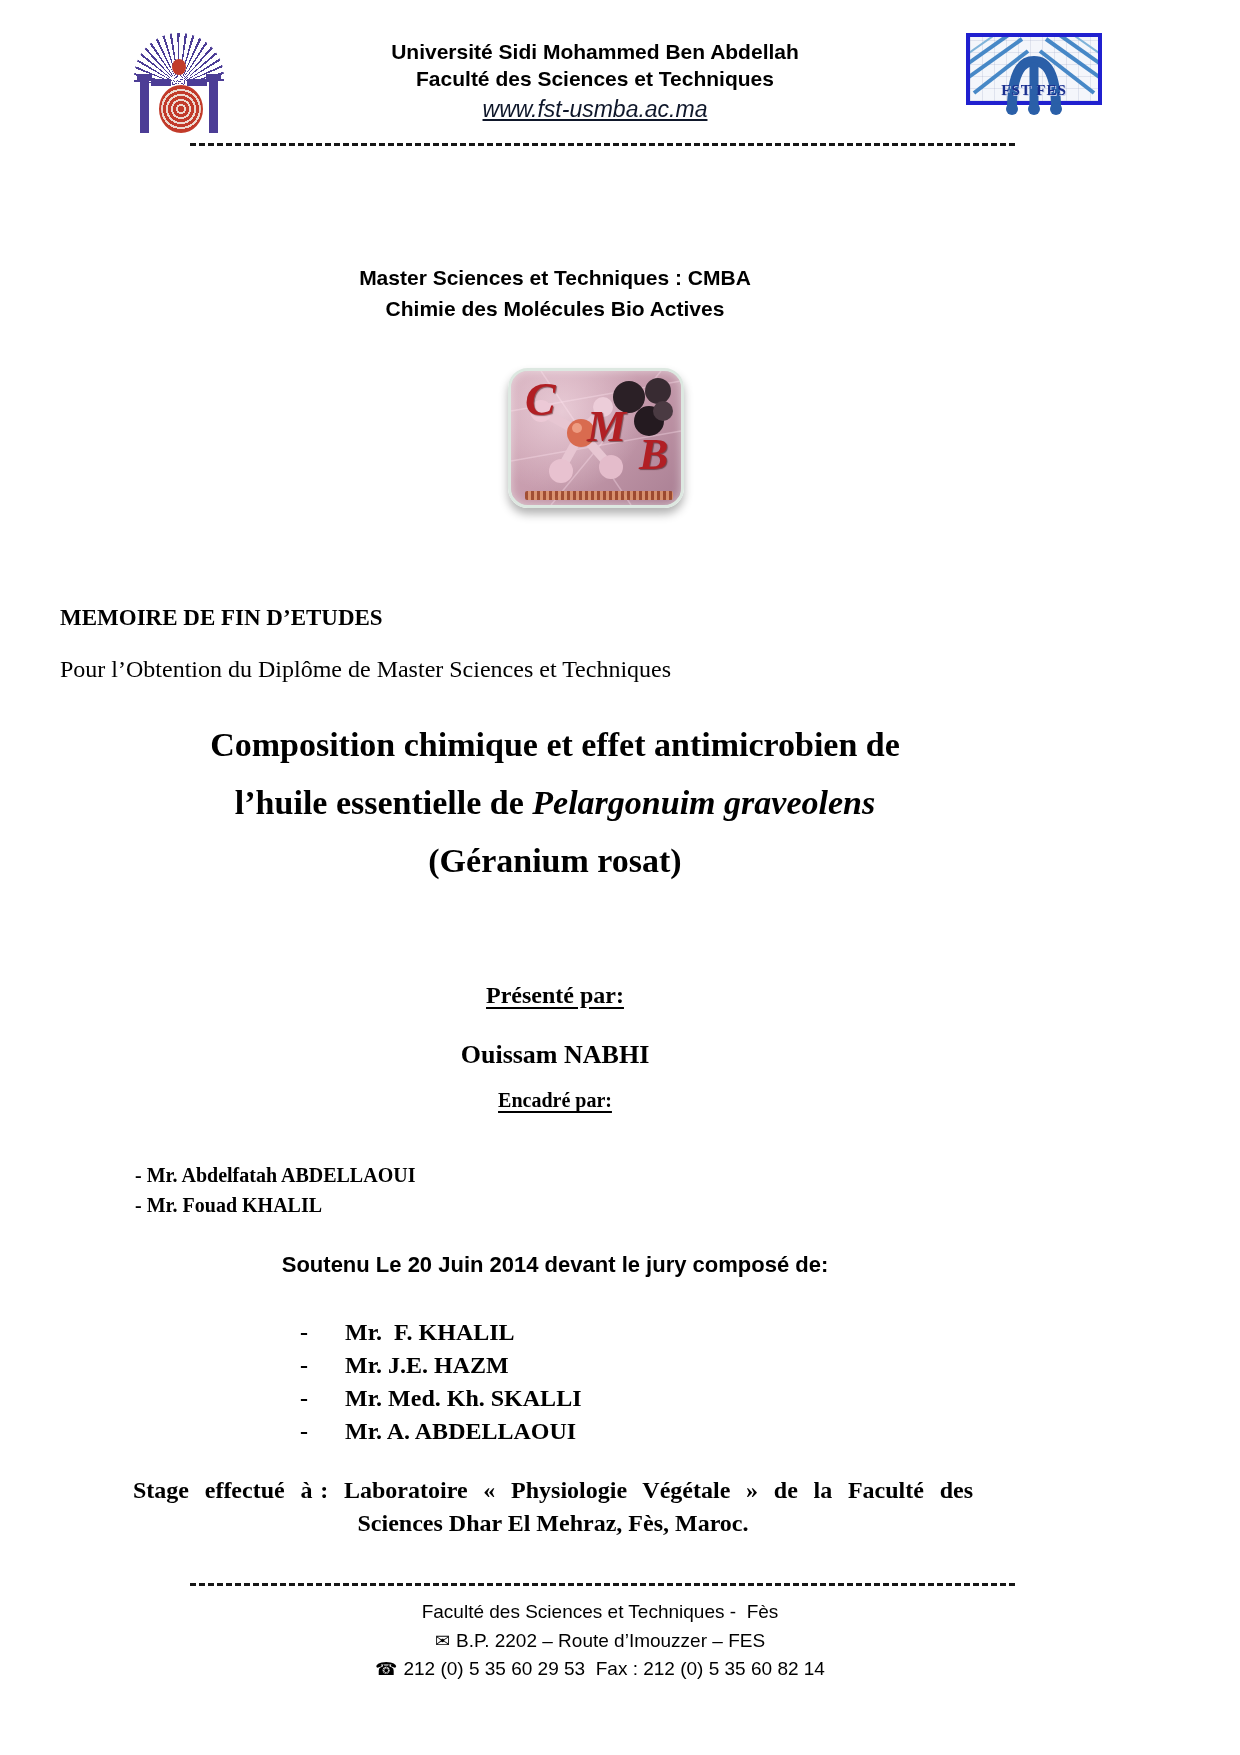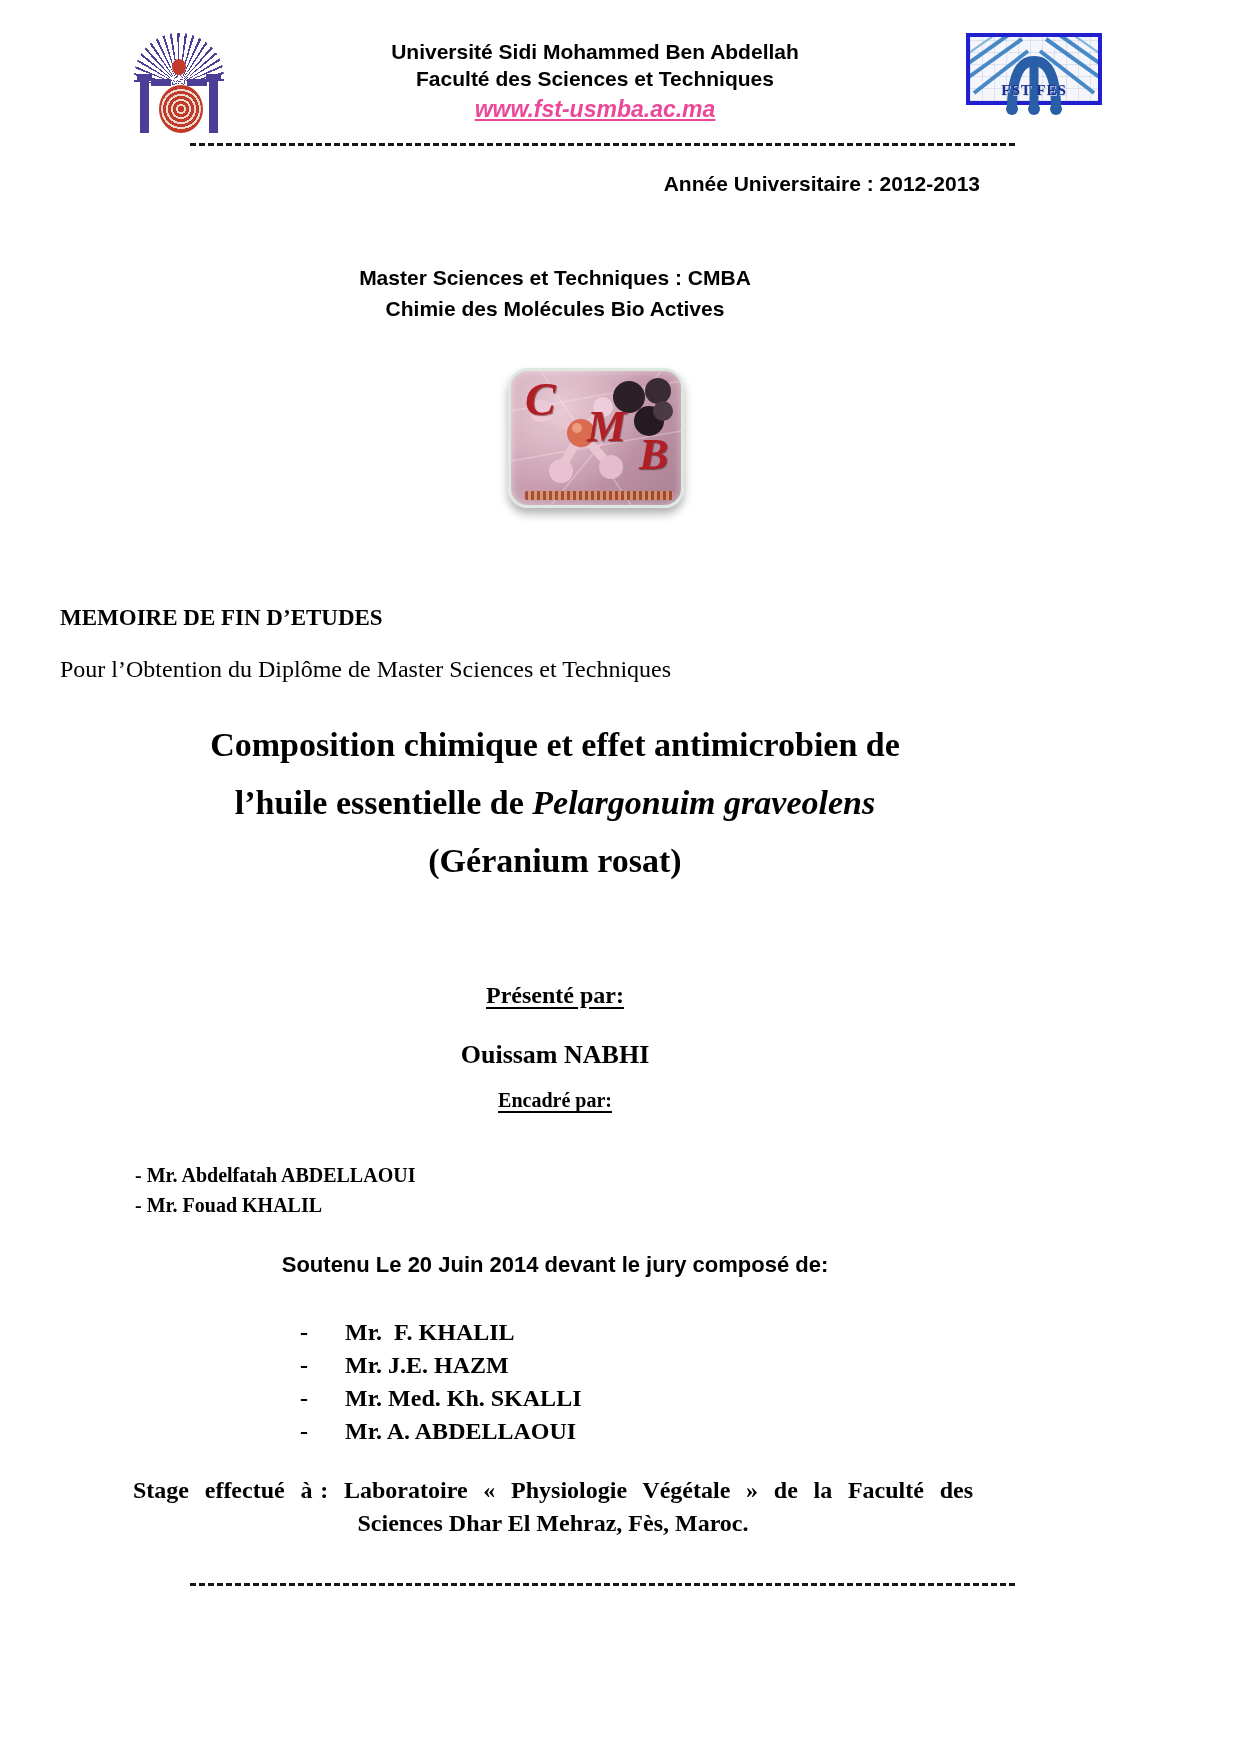--- a/index.html
+++ b/index.html
@@ -7,21 +7,21 @@
     position:relative; width:1240px; height:1755px; margin:0 auto;
     background:#ffffff; overflow:hidden; color:#000;
     font-family:"Liberation Sans", sans-serif;
     padding-left:48px;
   }
   [data-bind] { white-space:pre-wrap; }
 
   
   .hdr-text { position:absolute; top:38px; left:0; width:1190px; text-align:center;
     font-weight:bold; font-size:21px; line-height:27px; }
-  .hdr-link { display:inline-block; margin-top:4px; color:#ec4899; font-weight:bold;
+  .hdr-link { display:inline-block; margin-top:4px; color:#0f172a; font-weight:normal;
     font-style:italic; font-size:23px; text-decoration:underline; }
 
   .dashline { position:absolute; left:190px; width:828px; height:3px;
     background:repeating-linear-gradient(90deg,#161616 0 6px,transparent 6px 9px); }
 
   
   .emblem { position:absolute; top:33px; left:126px; width:106px; height:104px; }
   .fan { position:absolute; top:0; left:8px; width:90px; height:52px;
     border-radius:90px 90px 0 0;
     background:repeating-conic-gradient(from -86deg at 50% 100%, #4c3d96 0deg 2.6deg, transparent 2.6deg 8.4deg); }
@@ -146,21 +146,20 @@
       <line x1="64" y1="30" x2="64" y2="72" stroke="#2a5fa8" stroke-width="9" stroke-linecap="round"></line>
       <circle cx="42" cy="72" r="6" fill="#2a5fa8"></circle>
       <circle cx="86" cy="72" r="6" fill="#2a5fa8"></circle>
       <circle cx="64" cy="72" r="6" fill="#2a5fa8"></circle>
     </svg>
     <div class="fst-label" data-bind="header.right_logo_label">FST FES</div>
   </div>
 
   <div class="dashline" style="top:143px;"></div>
 
-  <div class="annee" data-bind="academic_year">Année Universitaire : 2012-2013</div>
 
   <div class="program">
     <div data-bind="program.line1">Master Sciences et Techniques : CMBA</div>
     <div data-bind="program.line2">Chimie des Molécules Bio Actives</div>
   </div>
 
   <div class="cmb">
     <svg width="170" height="134" viewBox="0 0 170 134">
       <g stroke="rgba(255,230,240,0.35)" stroke-width="1.5">
         <line x1="0" y1="40" x2="170" y2="10"></line>
@@ -230,14 +229,19 @@
     </div>
   </div>
 
   <div class="stage">
     <div class="stage-l1" data-bind="internship.line1">Stage  effectué  à :  Laboratoire  «  Physiologie  Végétale  »  de  la  Faculté  des</div>
     <div class="stage-l2" data-bind="internship.line2">Sciences Dhar El Mehraz, Fès, Maroc.</div>
   </div>
 
   <div class="dashline" style="top:1583px;"></div>
 
+  <div class="footer">
+    <div data-bind="footer.line1">Faculté des Sciences et Techniques -  Fès</div>
+    <div><span class="f-icon" data-bind="footer.mail_icon">✉</span><span data-bind="footer.line2">B.P. 2202 – Route d’Imouzzer – FES</span></div>
+    <div><span class="f-icon" data-bind="footer.phone_icon">☎</span><span data-bind="footer.line3">212 (0) 5 35 60 29 53  Fax : 212 (0) 5 35 60 82 14</span></div>
+  </div>
 
 </div>
 
 </body></html>

